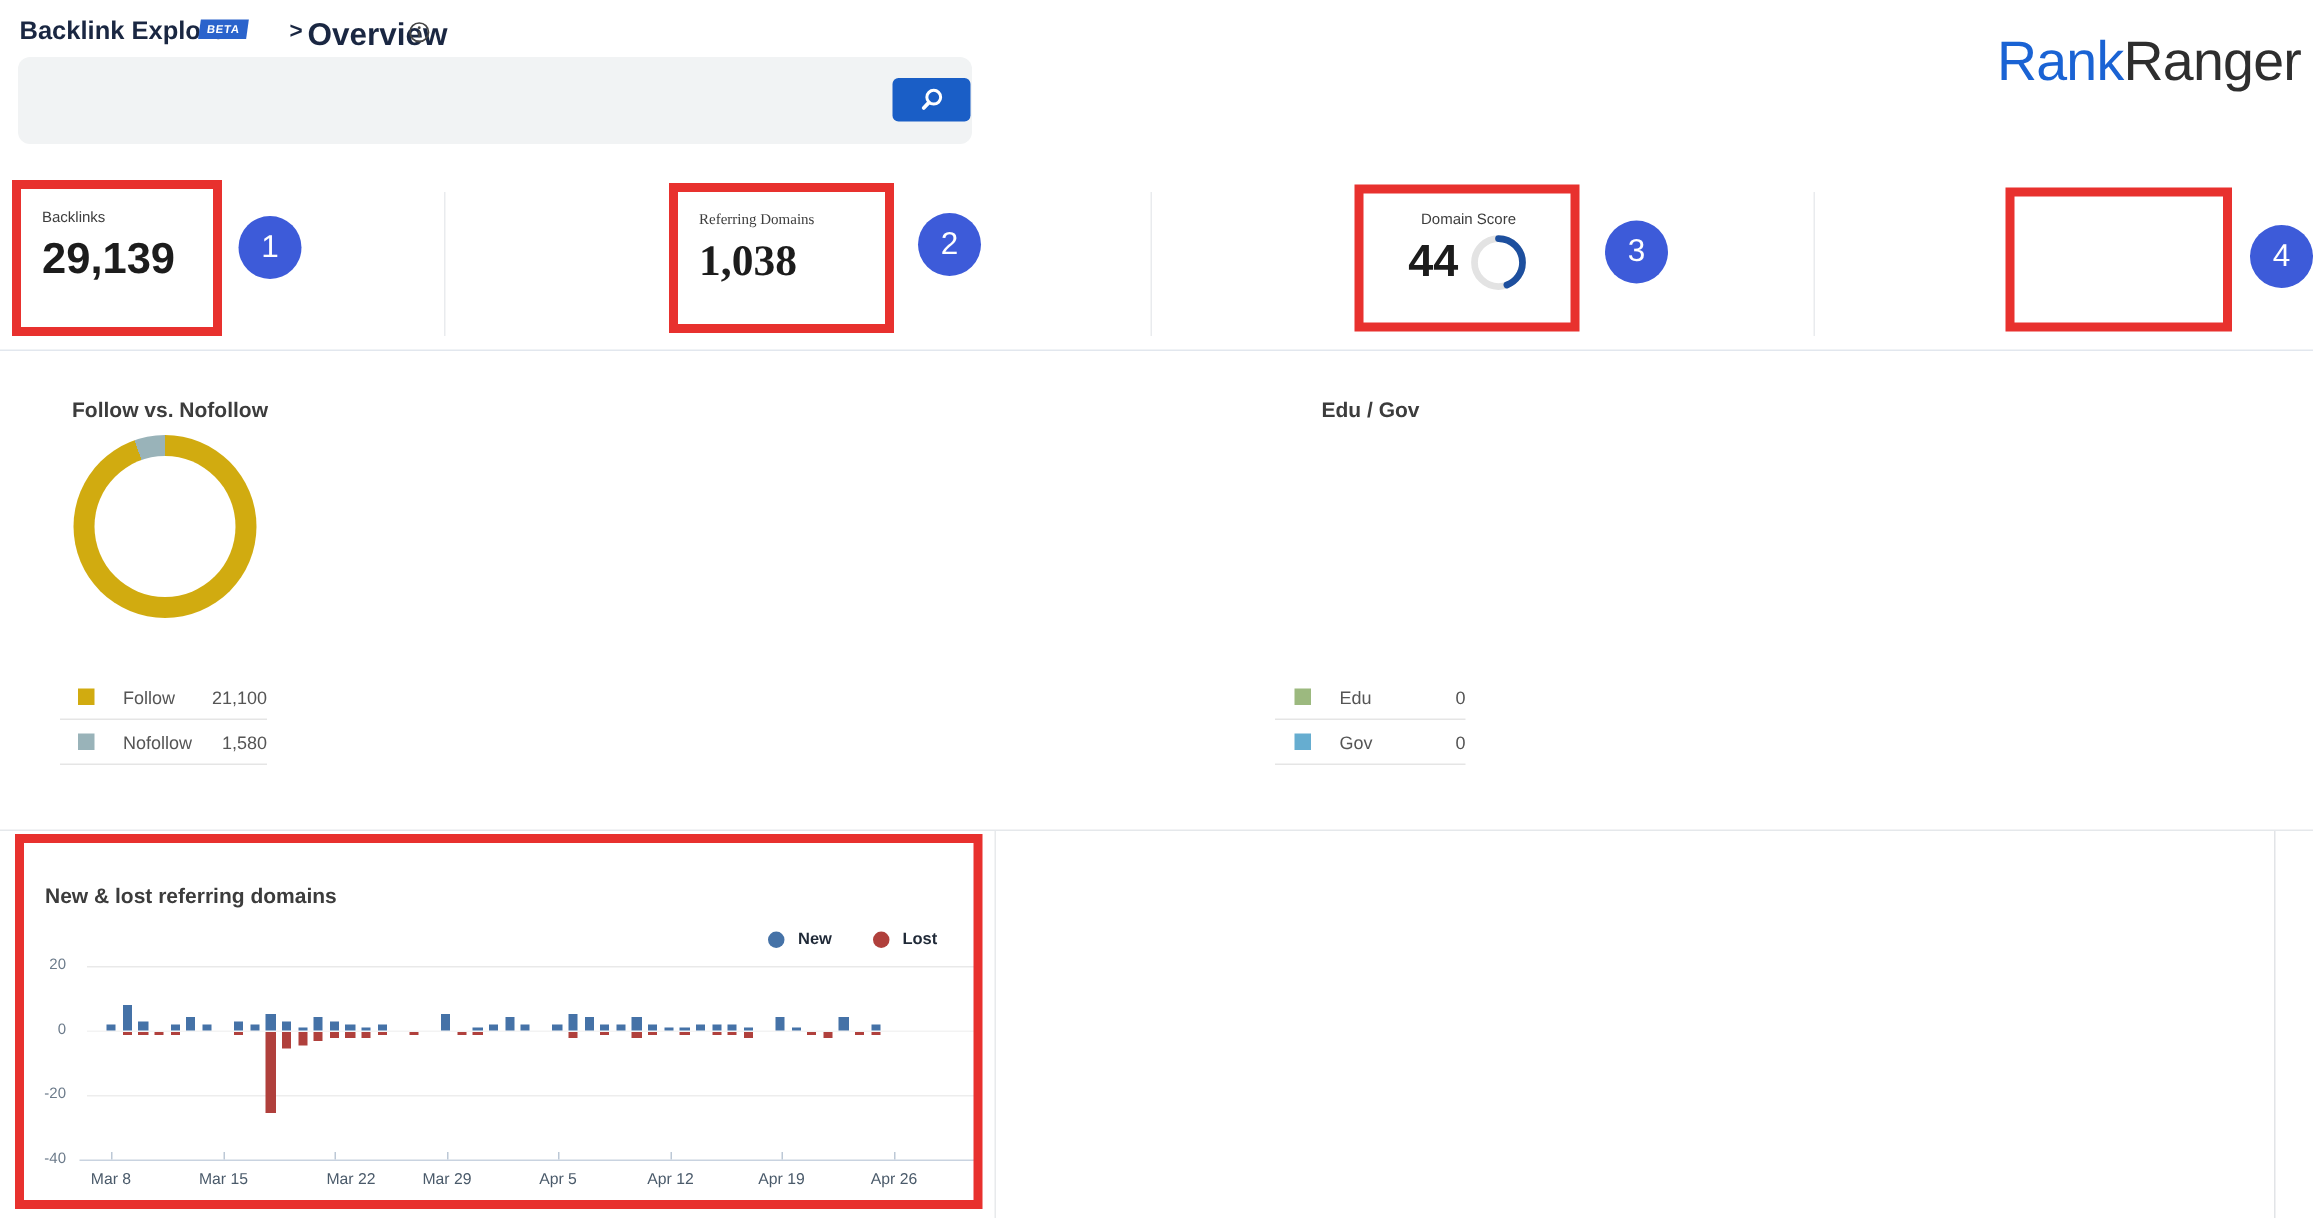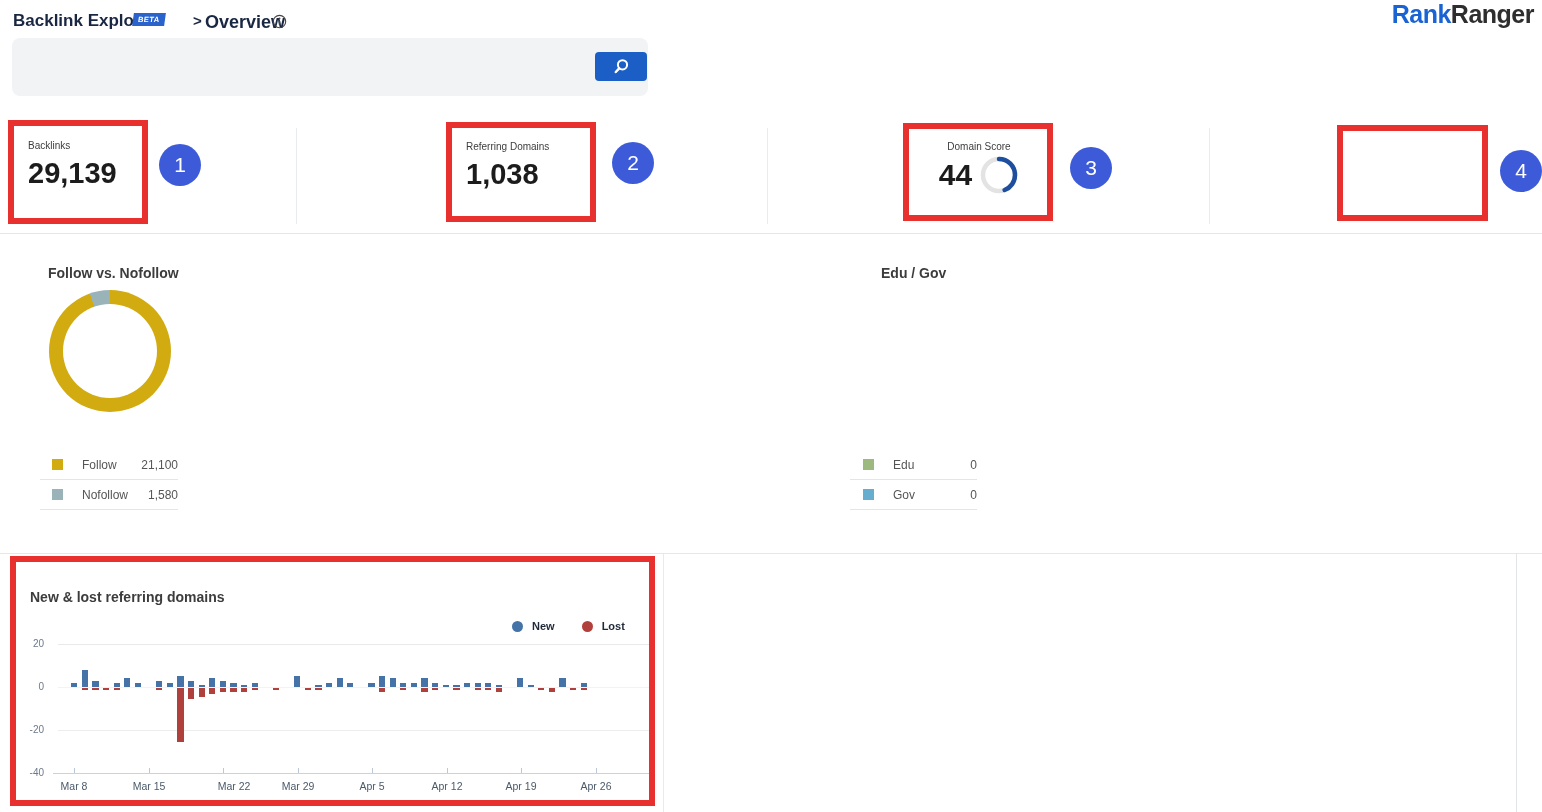--- a/index.html
+++ b/index.html
@@ -5,25 +5,25 @@
   * { margin:0; padding:0; box-sizing:border-box; }
   html,body { background:#fff; }
   body { font-family:"Liberation Sans", sans-serif; }
   #app { position:relative; width:1542px; height:812px; background:#fff; overflow:hidden; }
 
   
   .app-title { position:absolute; left:13px; top:11px; font-size:17px; font-weight:bold; color:#1a2742; }
   .beta-badge { position:absolute; left:133px; top:13px; padding:2px 5px 2px 5px; font-size:7.5px; font-weight:bold;
                 color:#fff; transform:skewX(-8deg); letter-spacing:.5px; }
   .crumb-sep { position:absolute; left:193px; top:12px; font-size:15px; font-weight:bold; color:#1a2742; }
-  .crumb { position:absolute; left:205px; top:12px; font-size:18px; font-weight:bold; color:#1a2742; }
+  .crumb { position:absolute; left:205px; top:12px; font-size:21px; font-weight:bold; color:#1a2742; }
   .info-ic { position:absolute; left:272px; top:14px; width:15px; height:15px; cursor:pointer; }
 
   
-  .logo { position:absolute; right:8px; top:0; font-size:25px; font-weight:bold; letter-spacing:-0.5px; }
+  .logo { position:absolute; right:8px; top:20px; font-size:37px; font-weight:normal; letter-spacing:-0.5px; }
 
   
   .search-wrap { position:absolute; left:12px; top:38px; width:636px; height:58px; background:#f1f3f4; border-radius:8px; }
   .search-inner { position:absolute; left:12px; top:15px; width:561px; height:28px; background:#fff;
                   border:1px solid #d9dbde; border-radius:2px; display:flex; align-items:center; }
   .search-input { flex:1; border:none; outline:none; background:transparent; font-family:"Liberation Sans",sans-serif;
                   font-size:12.5px; color:#333; padding-left:10px; }
   .scope { width:100px; height:100%; border-left:1px solid #dcdee2; display:flex; align-items:center;
            justify-content:center; gap:6px; font-size:12.5px; color:#555; cursor:pointer; }
   .scope .caret { font-size:9px; color:#9aa0a8; }
@@ -100,21 +100,21 @@
   <div class="hline" style="left:0;top:233px;width:1542px;"></div>
   <div class="vline" style="left:296px;top:128px;height:96px;"></div>
   <div class="vline" style="left:767px;top:128px;height:96px;"></div>
   <div class="vline" style="left:1209px;top:128px;height:96px;"></div>
 
   <div class="card" style="left:28px;top:140px;">
     <div class="lbl">Backlinks</div>
     <div class="val">29,139</div>
   </div>
 
-  <div class="card" style="left:466px;top:141px;">
+  <div class="card" style="left:466px;top:141px;font-family:Liberation Serif, serif;">
     <div class="lbl">Referring Domains</div>
     <div class="val">1,038</div>
   </div>
 
   <div class="card center" style="left:920px;top:141px;width:118px;">
     <div class="lbl">Domain Score</div>
     <div class="score-row">
       <div class="val">44</div>
       <svg class="ring" viewBox="0 0 40 40">
         <circle cx="20" cy="20" r="16" fill="none" stroke="#e3e3e3" stroke-width="4.5"></circle>

